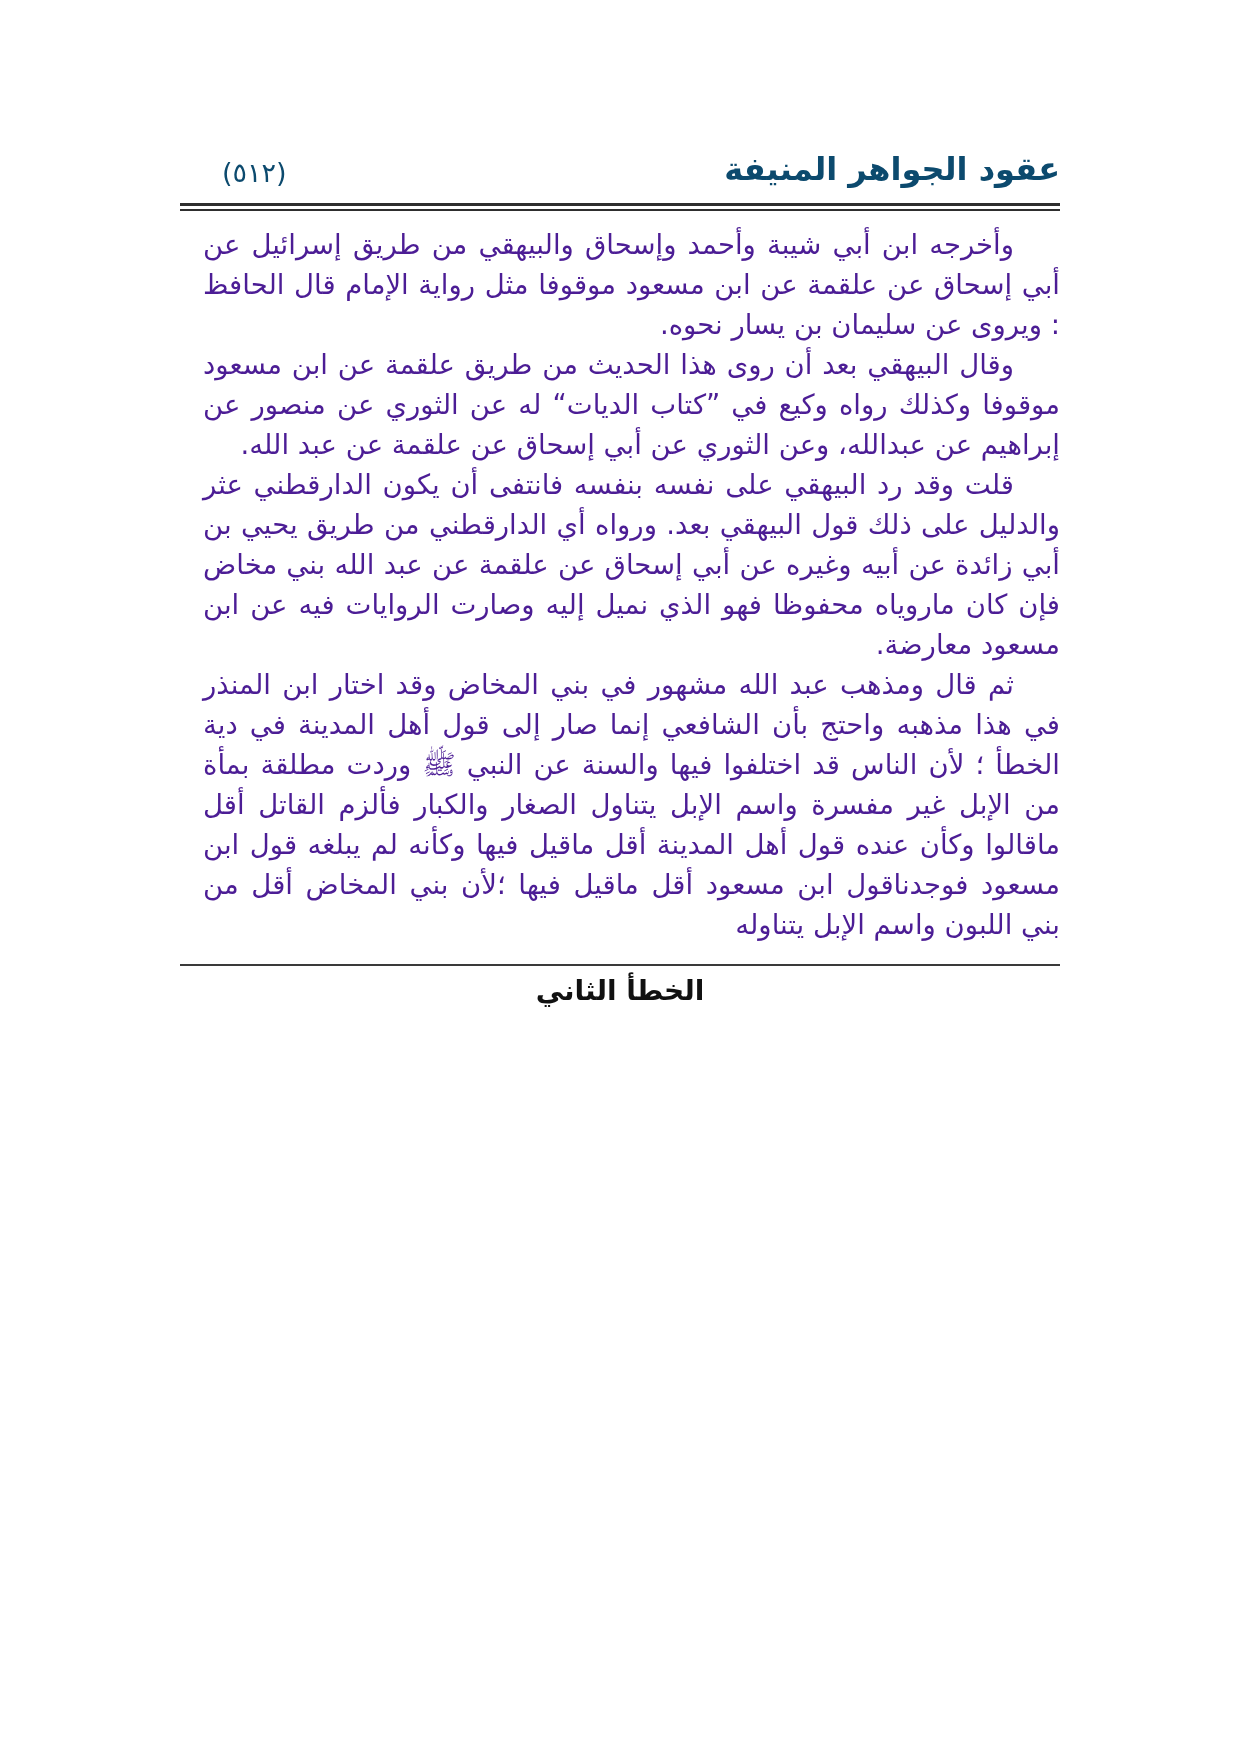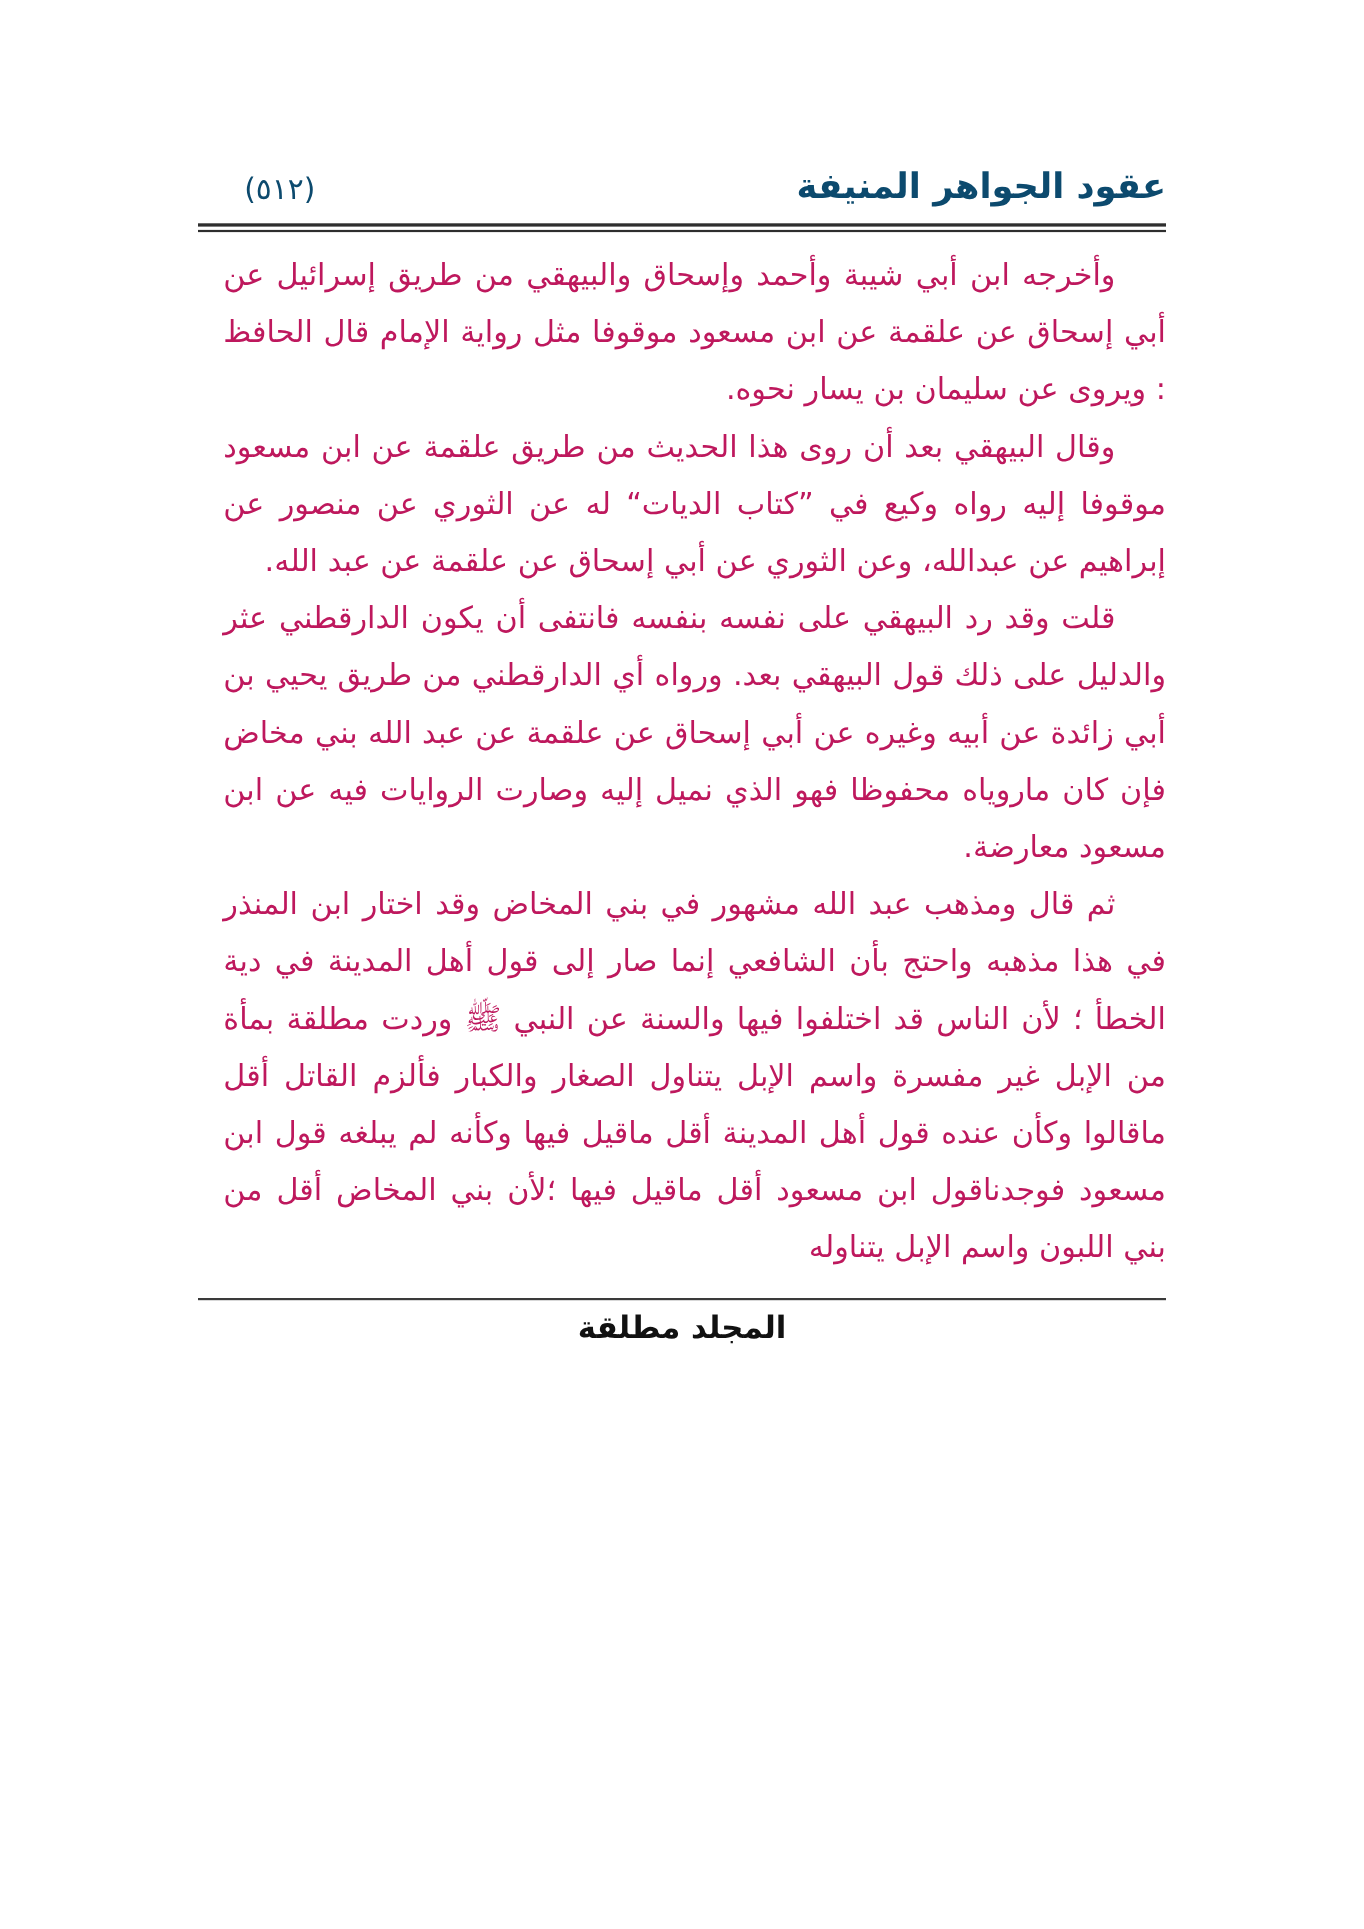--- a/index.html
+++ b/index.html
@@ -45,23 +45,23 @@
   .header-divider {
     margin-top: 15px;
     height: 3px;
     border-top: 3px solid #2e2e2e;
     border-bottom: 2px solid #2e2e2e;
   }
   
   .body-text {
     margin-top: 13px;
     font-size: 27.5px;
-    line-height: 52px;
+    line-height: 40px;
     text-align: justify;
-    color: #be185d;
+    color: #4c1d95;
     margin-left: 23px;
   }
   .body-text p {
     margin: 0;
     padding: 0;
     text-indent: 46px;
   }
   
   .footer-divider {
     margin-top: 20px;
@@ -85,23 +85,23 @@
 
     <div class="header-row">
       <h1 class="book-title">عقود الجواهر المنيفة</h1>
       <span class="page-number">(٥١٢)</span>
     </div>
 
     <div class="header-divider"></div>
 
     <div class="body-text">
       <p>وأخرجه ابن أبي شيبة وأحمد وإسحاق والبيهقي من طريق إسرائيل عن أبي إسحاق عن علقمة عن ابن مسعود موقوفا مثل رواية الإمام قال الحافظ : ويروى عن سليمان بن يسار نحوه.</p>
-      <p>وقال البيهقي بعد أن روى هذا الحديث من طريق علقمة عن ابن مسعود موقوفا إليه رواه وكيع في ”كتاب الديات“ له عن الثوري عن منصور عن إبراهيم عن عبدالله، وعن الثوري عن أبي إسحاق عن علقمة عن عبد الله.</p>
+      <p>وقال البيهقي بعد أن روى هذا الحديث من طريق علقمة عن ابن مسعود موقوفا وكذلك رواه وكيع في ”كتاب الديات“ له عن الثوري عن منصور عن إبراهيم عن عبدالله، وعن الثوري عن أبي إسحاق عن علقمة عن عبد الله.</p>
       <p>قلت وقد رد البيهقي على نفسه بنفسه فانتفى أن يكون الدارقطني عثر والدليل على ذلك قول البيهقي بعد. ورواه أي الدارقطني من طريق يحيي بن أبي زائدة عن أبيه وغيره عن أبي إسحاق عن علقمة عن عبد الله بني مخاض فإن كان ماروياه محفوظا فهو الذي نميل إليه وصارت الروايات فيه عن ابن مسعود معارضة.</p>
       <p>ثم قال ومذهب عبد الله مشهور في بني المخاض وقد اختار ابن المنذر في هذا مذهبه واحتج بأن الشافعي إنما صار إلى قول أهل المدينة في دية الخطأ ؛ لأن الناس قد اختلفوا فيها والسنة عن النبي ﷺ وردت مطلقة بمأة من الإبل غير مفسرة واسم الإبل يتناول الصغار والكبار فألزم القاتل أقل ماقالوا وكأن عنده قول أهل المدينة أقل ماقيل فيها وكأنه لم يبلغه قول ابن مسعود فوجدناقول ابن مسعود أقل ماقيل فيها ؛لأن بني المخاض أقل من بني اللبون واسم الإبل يتناوله</p>
     </div>
 
     <hr class="footer-divider">
 
-    <div class="footer-label">المجلد مطلقة</div>
+    <div class="footer-label">الخطأ الثاني</div>
 
   </div>
 </div>
 
 </body></html>

